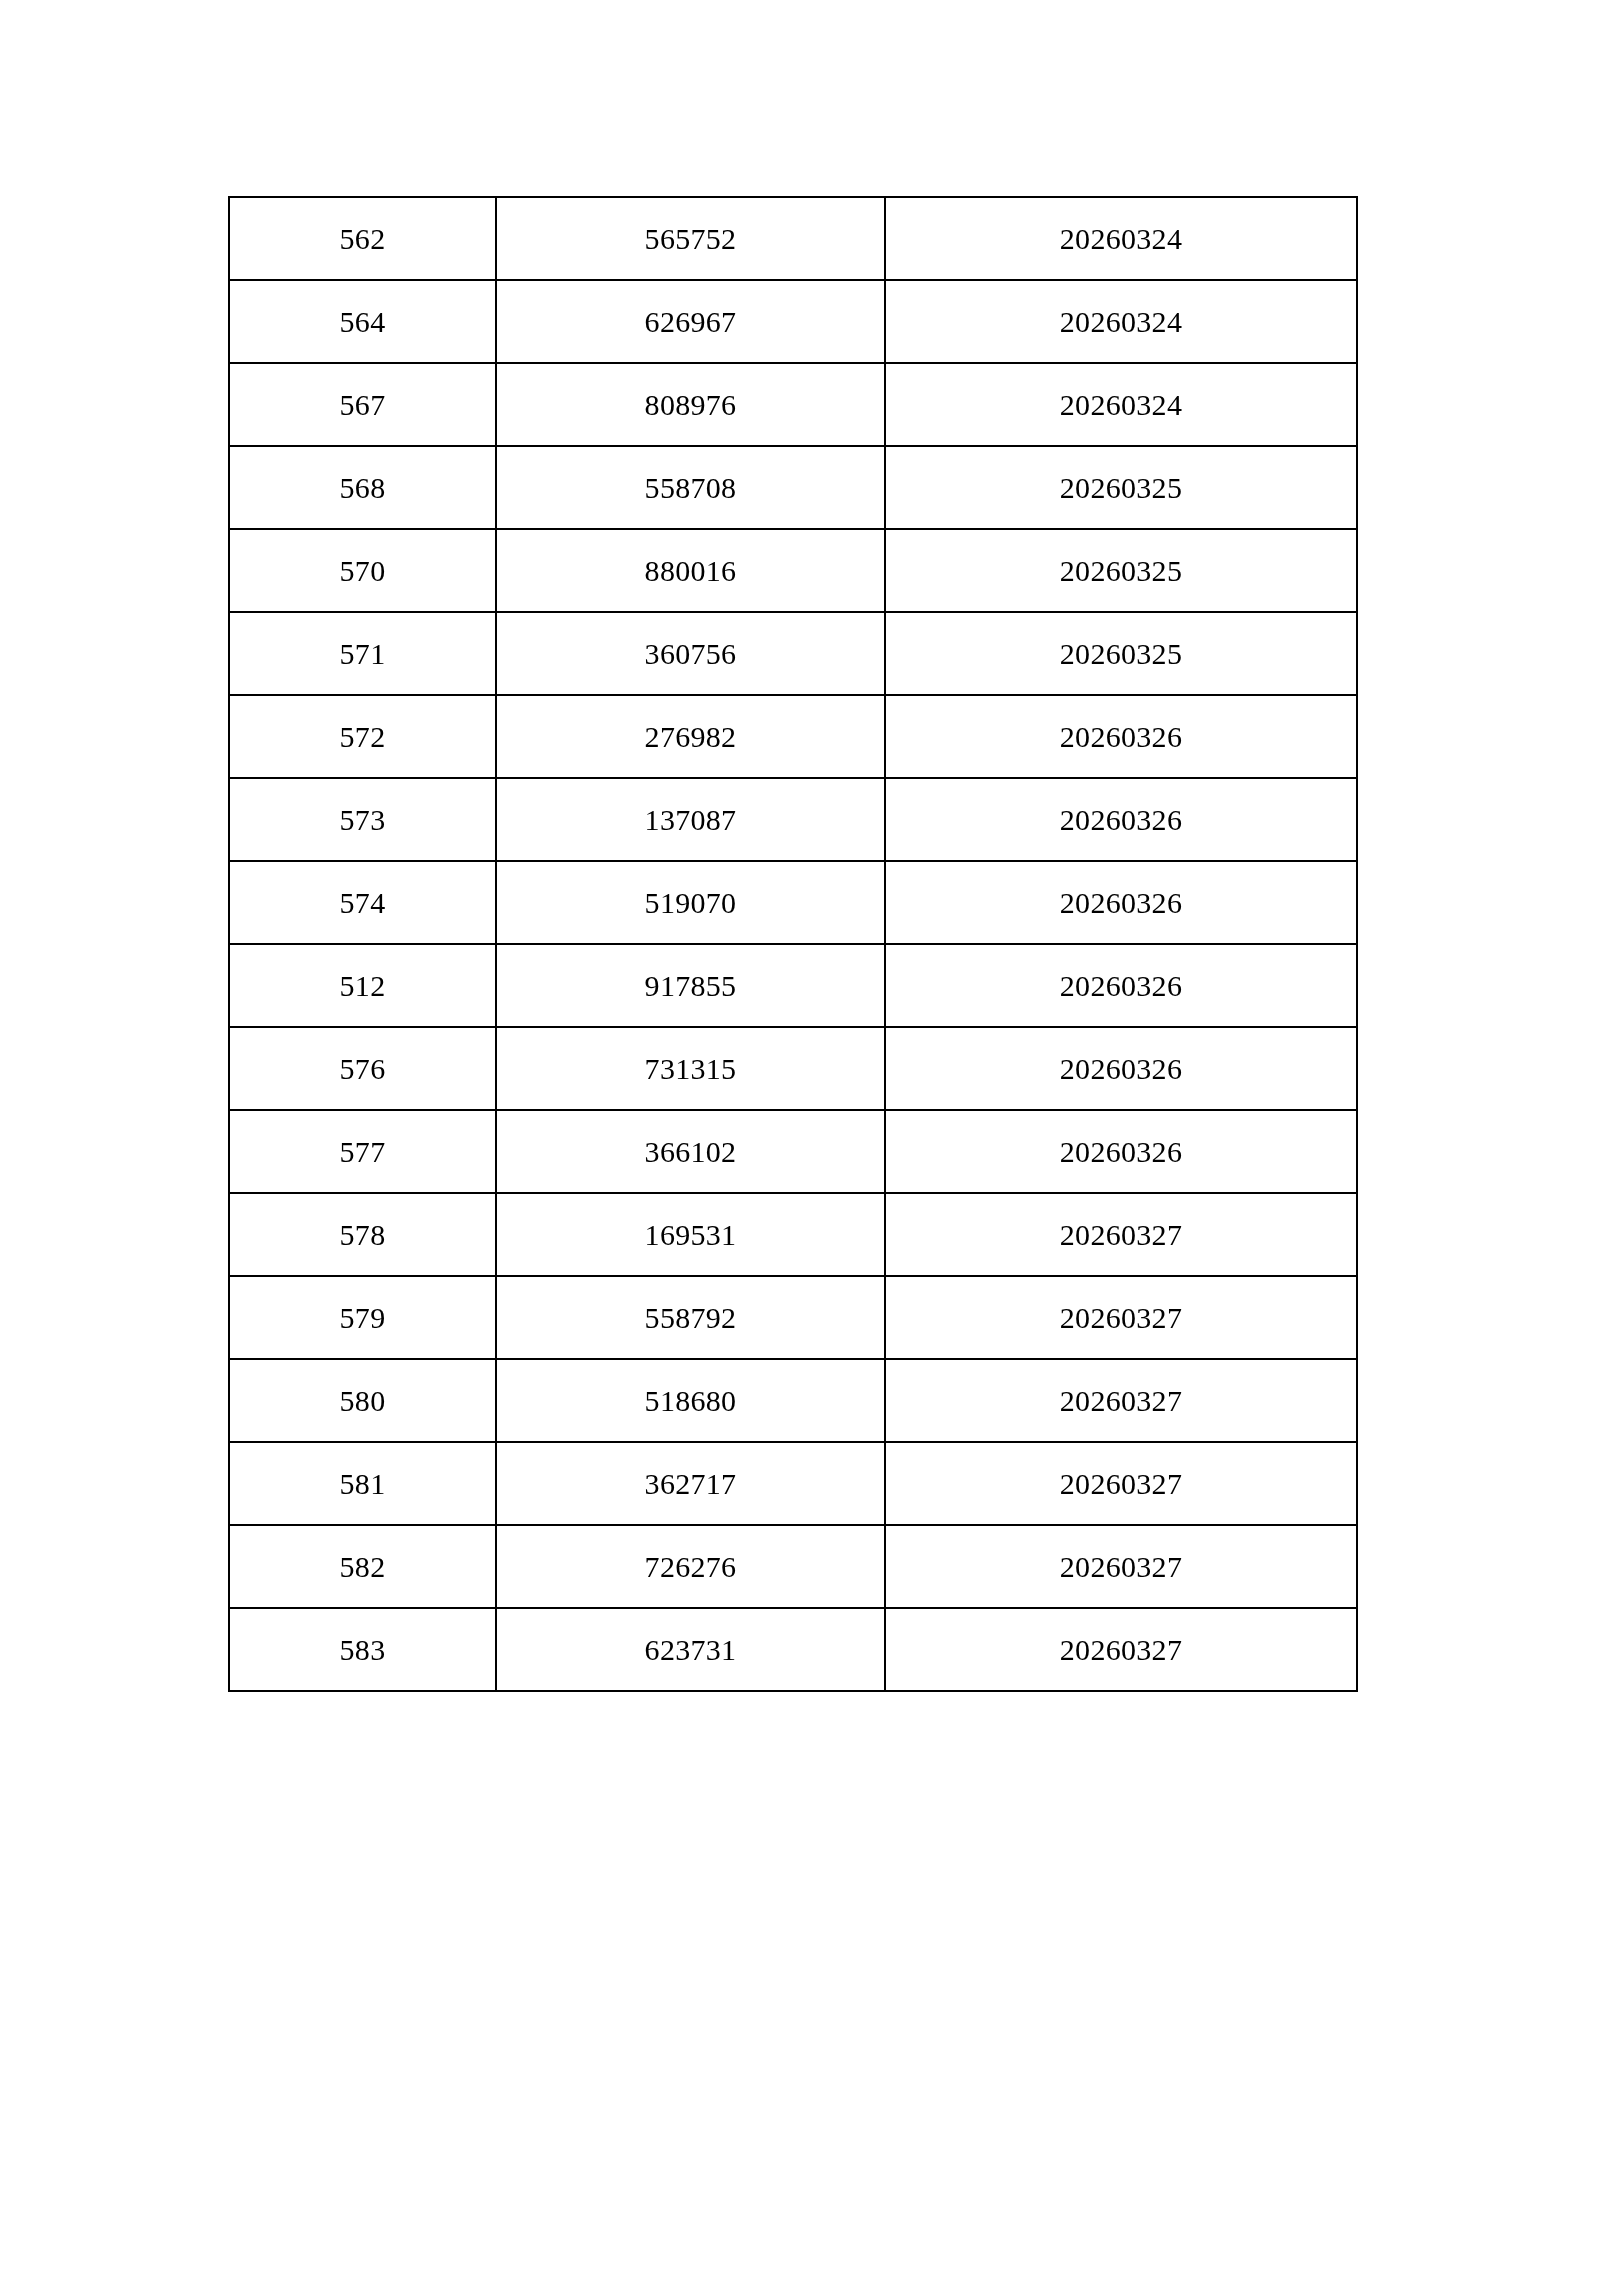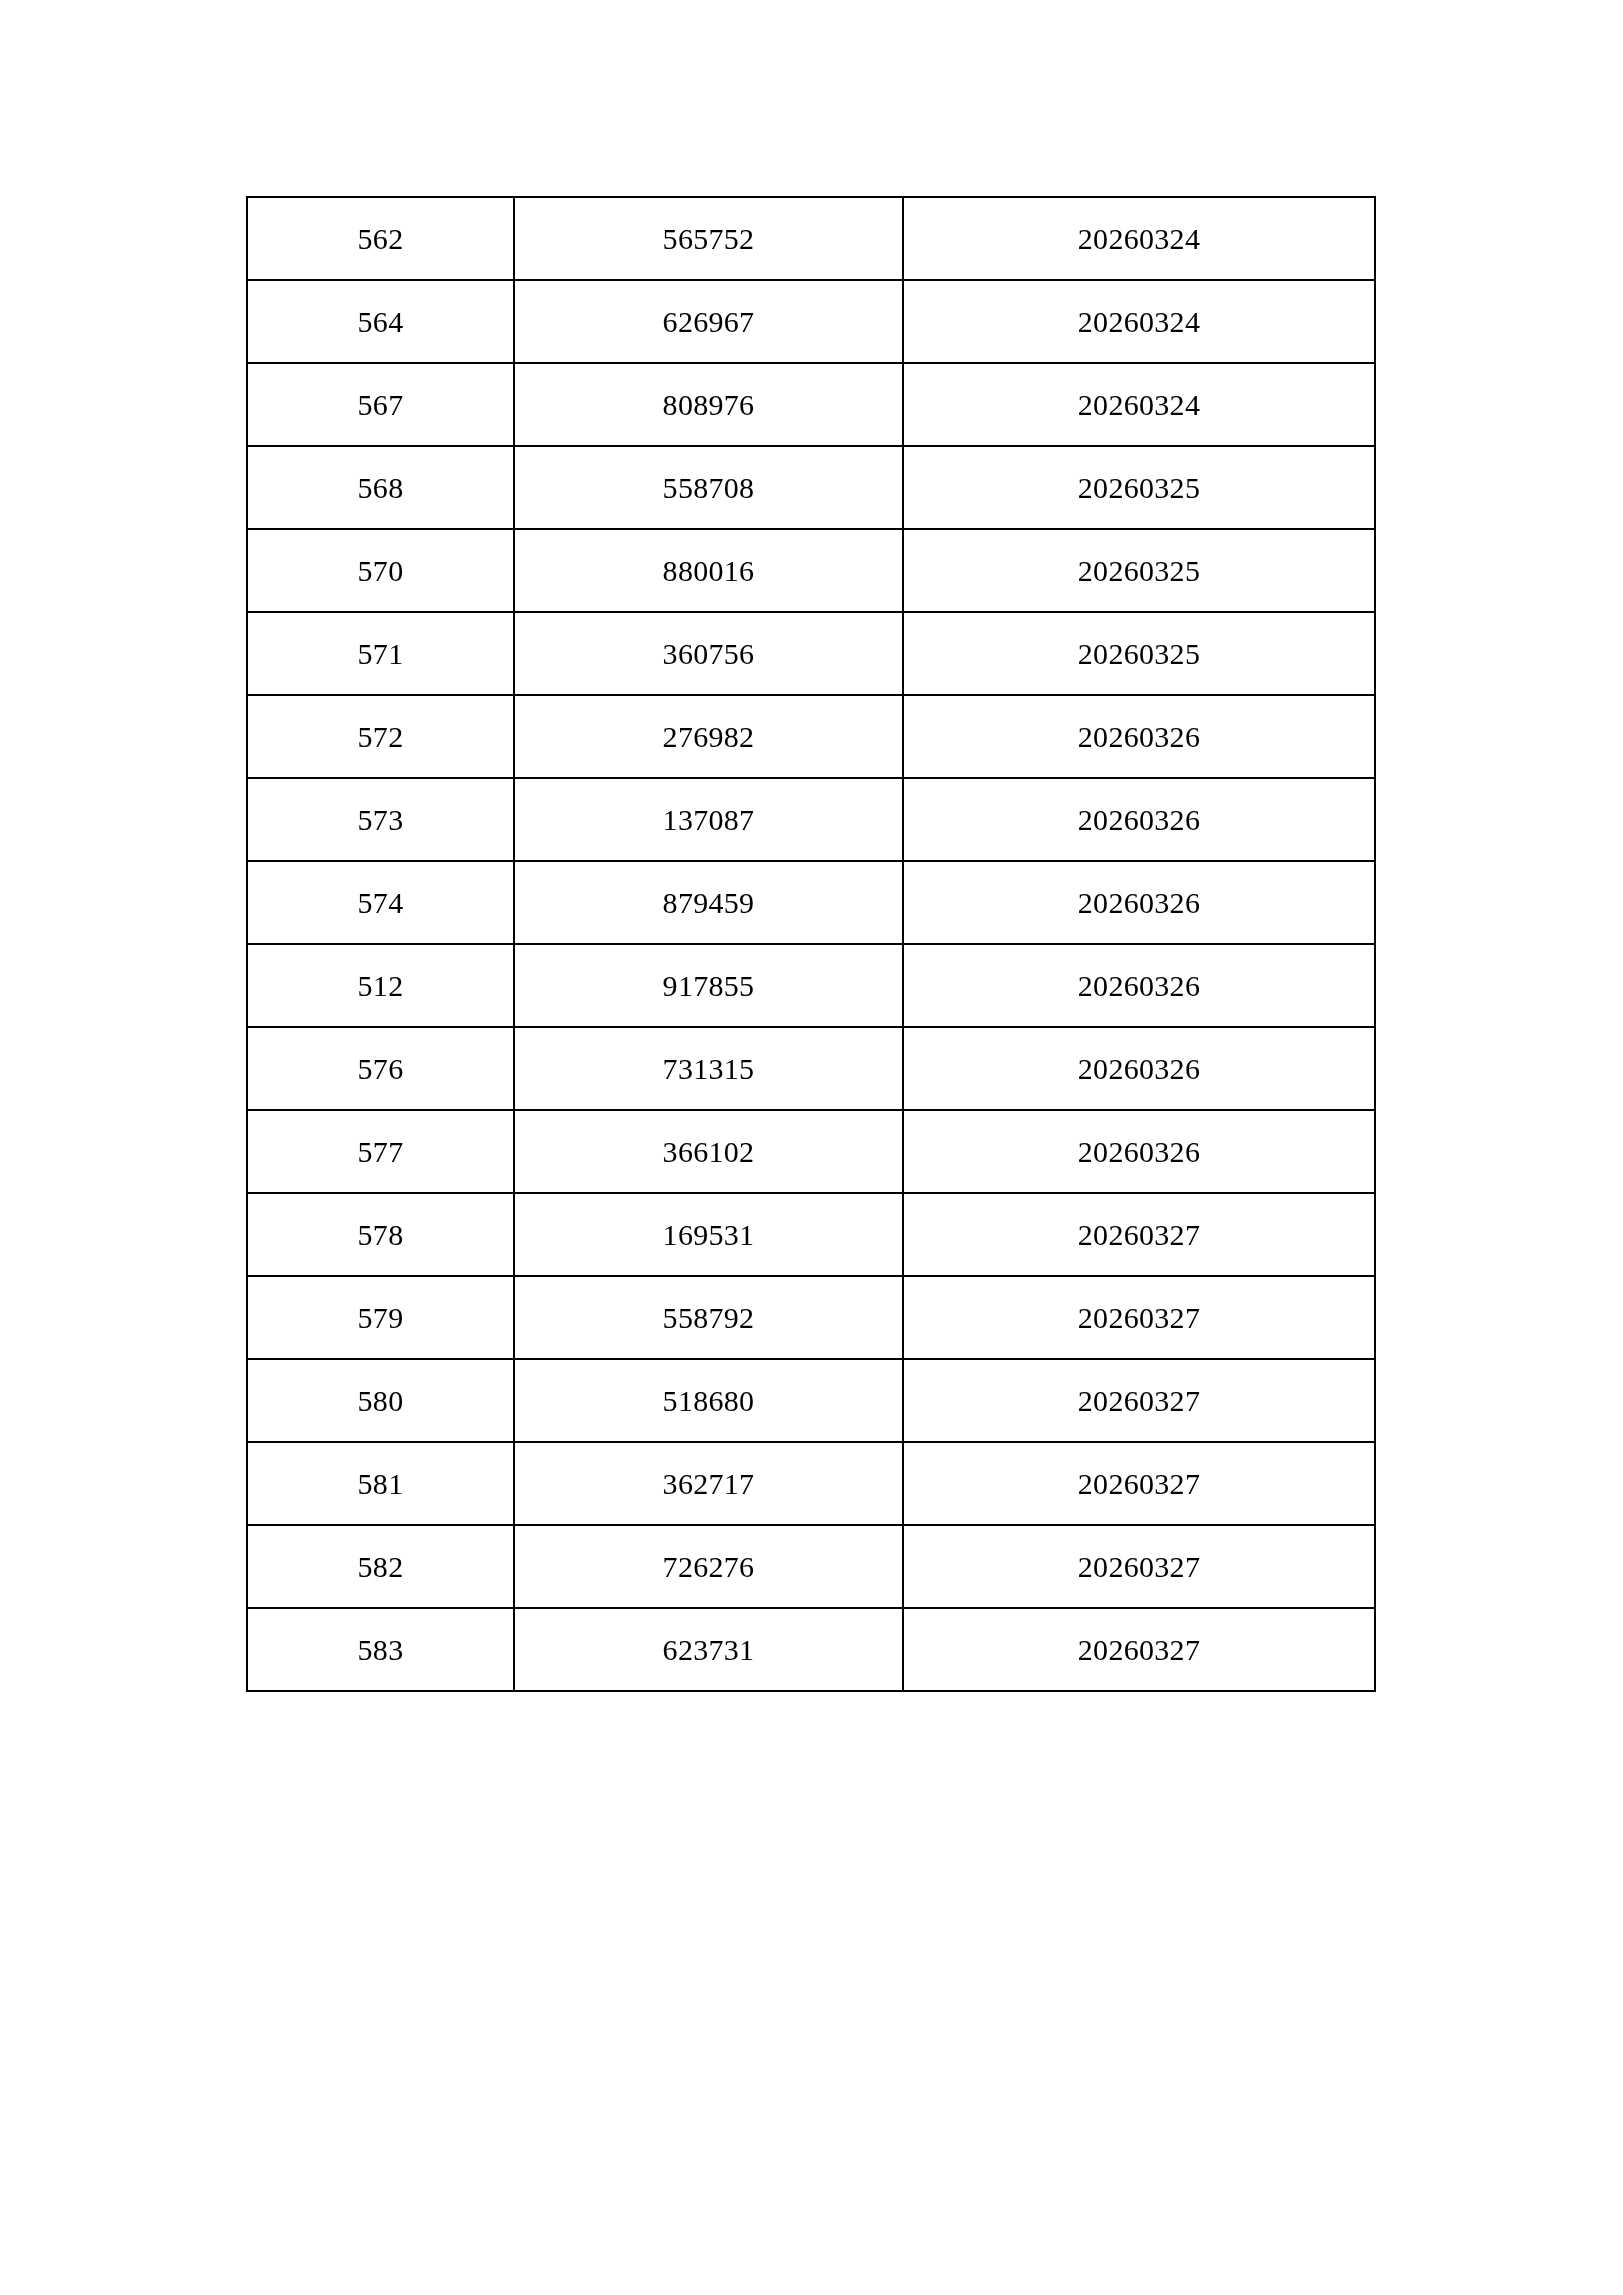--- a/index.html
+++ b/index.html
@@ -10,21 +10,21 @@
     font-family: "Liberation Serif", "DejaVu Serif", serif;
   }
   .page {
     position: relative;
     width: 1623px;
     height: 2295px;
     background: #ffffff;
   }
   table.data-table {
     position: absolute;
-    left: 246px;
+    left: 228px;
     top: 196px;
     width: 1128px;
     border-collapse: collapse;
     table-layout: fixed;
     padding-left: 6px;
   }
   table.data-table td {
     border: 2px solid #000000;
     height: 83px;
     text-align: center;
@@ -83,21 +83,21 @@
           <td>276982</td>
           <td>20260326</td>
         </tr>
         <tr>
           <td>573</td>
           <td>137087</td>
           <td>20260326</td>
         </tr>
         <tr>
           <td>574</td>
-          <td>879459</td>
+          <td>519070</td>
           <td>20260326</td>
         </tr>
         <tr>
           <td>512</td>
           <td>917855</td>
           <td>20260326</td>
         </tr>
         <tr>
           <td>576</td>
           <td>731315</td>

